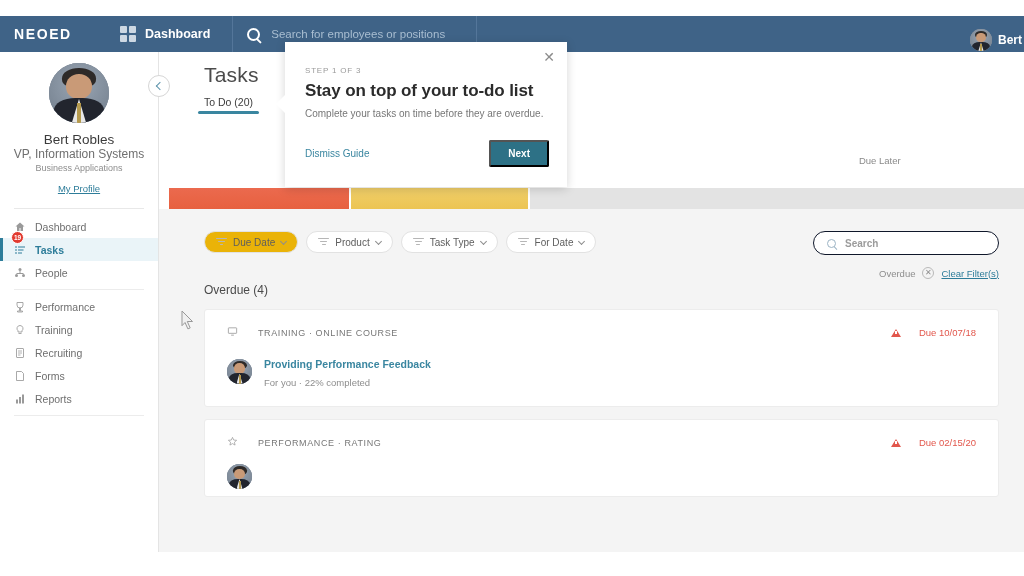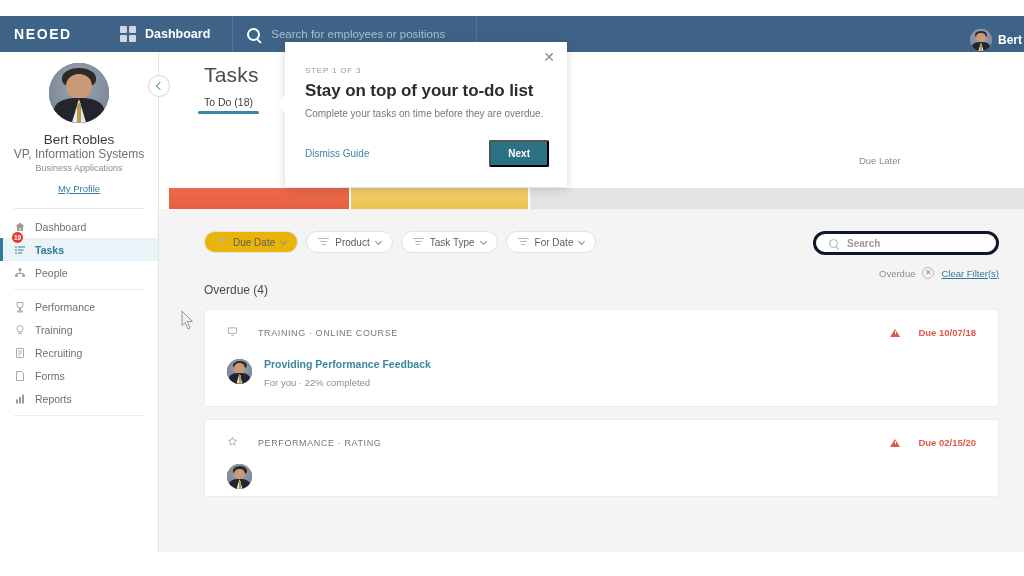--- a/index.html
+++ b/index.html
@@ -99,40 +99,40 @@
     display: flex; align-items: center; gap: 6px; padding: 0 11px; font-size: 10px; color: #5e5e5e;
   }
   .fbtn.on { background: #eab308; }
   .funnel { width:11px; height:9px; flex:none; display:flex; flex-direction:column; gap:1.5px; align-items:center; }
   .funnel i { background:#b6b6b6; height:1.6px; border-radius:1px; display:block;}
   .funnel i:nth-child(1){width:11px}.funnel i:nth-child(2){width:7px}.funnel i:nth-child(3){width:3.5px}
   .cv { width:5px; height:5px; border-right:1.4px solid #8e8e8e; border-bottom:1.4px solid #8e8e8e; transform: rotate(45deg); margin-bottom:2px;}
 
   .searchbox {
     position: absolute; right: 25px; top: 0; width: 186px; height: 24px;
-    border: 3px solid #0f172a; border-radius: 13px; background: #fff;
+    border: 1px solid #0f172a; border-radius: 13px; background: #fff;
     display: flex; align-items: center; gap: 9px; padding: 0 13px;
   }
   .mag2 { width:9px;height:9px;border:1.4px solid #9bb3c4;border-radius:50%;position:relative;flex:none;}
   .mag2::after{content:"";position:absolute;width:1.4px;height:4px;background:#9bb3c4;right:-1.5px;bottom:-3.5px;transform:rotate(-45deg);}
   .searchbox .ph2 { font-size:10px;color:#9b9b9b; font-weight:bold;}
 
   .chiprow { position:absolute; right: 25px; top: 36px; display:flex; align-items:center; gap:7px; }
   .chip { font-size: 9.5px; color:#8d8d8d; }
   .chipx { width:12px;height:12px;border-radius:50%;border:1px solid #b9b9b9;display:flex;align-items:center;justify-content:center;font-size:8px;color:#8d8d8d;line-height:1;}
   .clearf { font-size:9.5px; color:#2e7d9a; text-decoration: underline; }
 
   .sectitle { font-size: 12px; color: #4a4a4a; padding: 30px 0 0 45px; }
   .card {
     background:#fff; border:1px solid #ececec; border-radius:3px;
     margin: 12px 25px 0 45px; padding: 16px 22px 18px 22px; position: relative;
   }
   .cardtop { display:flex; align-items:center; justify-content: space-between; }
   .ctype { display:flex; align-items:center; gap:20px; font-size:9px; color:#777; letter-spacing:.6px; }
-  .cdue { display:flex; align-items:center; gap:18px; font-size:9.5px; color:#e2574c; font-weight:bold; }
+  .cdue { display:flex; align-items:center; gap:18px; font-size:9.5px; color:#e2574c; font-weight:normal; }
   .warn { width:0;height:0;border-left:5px solid transparent;border-right:5px solid transparent;border-bottom:8px solid #e2574c; position:relative;}
   .warn::after{content:"";position:absolute;left:-0.7px;top:2.6px;width:1.4px;height:3.4px;background:#fff;}
   .cbody { display:flex; align-items:center; gap:12px; margin-top: 15px; }
   .cav { width:25px;height:25px;border-radius:50%;overflow:hidden;background:#97a0ab;flex:none;position:relative;}
   .ctitle { font-size:10.5px;color:#3a86a0;font-weight:bold; }
   .csub { font-size:9.5px;color:#8d8d8d;margin-top:5px; }
 
   
   .card2 { margin-bottom: 0; padding-bottom: 4px; overflow:hidden; height: 78px;}
 
@@ -316,21 +316,21 @@
 
   <div class="collapse-btn">
     <span class="chev-l"></span>
   </div>
 
   <div class="main">
 
     <div class="page-head">
       <div class="page-title">Tasks</div>
       <div class="tabs">
-        <div class="tab active">To Do (18)</div>
+        <div class="tab active">To Do (20)</div>
       </div>
     </div>
 
     <div class="stats">
       <div class="stat">
         <div class="num">4</div>
         <div class="lbl">Overdue</div>
       </div>
       <div class="stat">
         <div class="num"></div>

